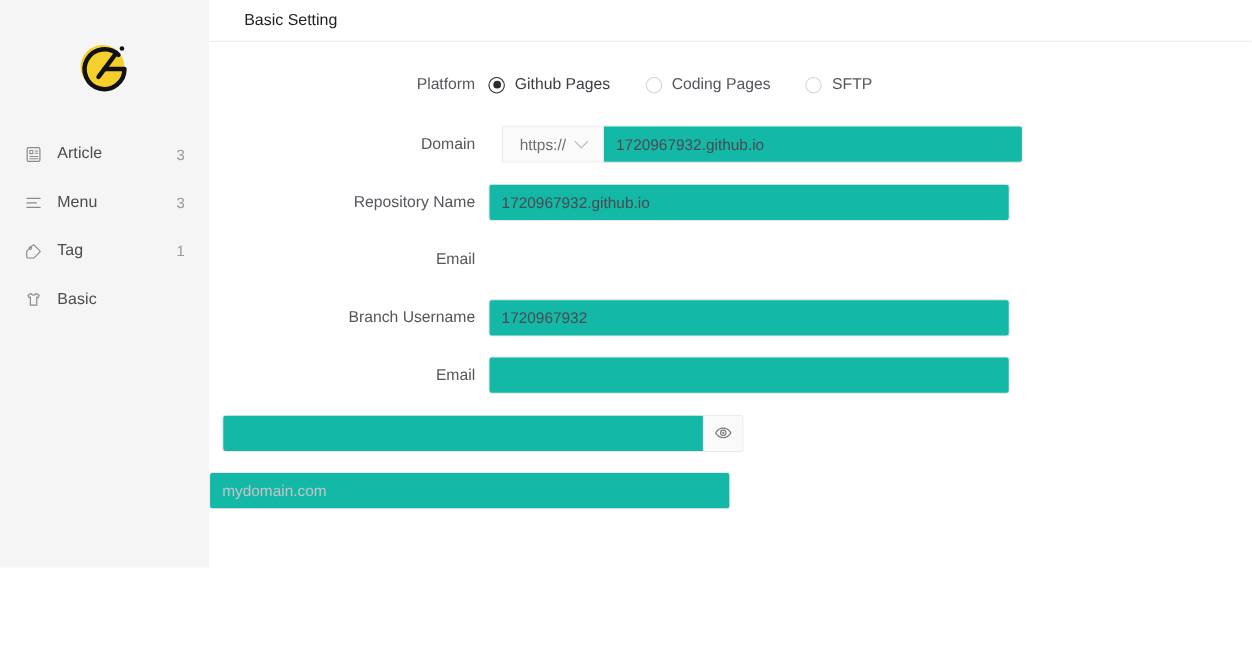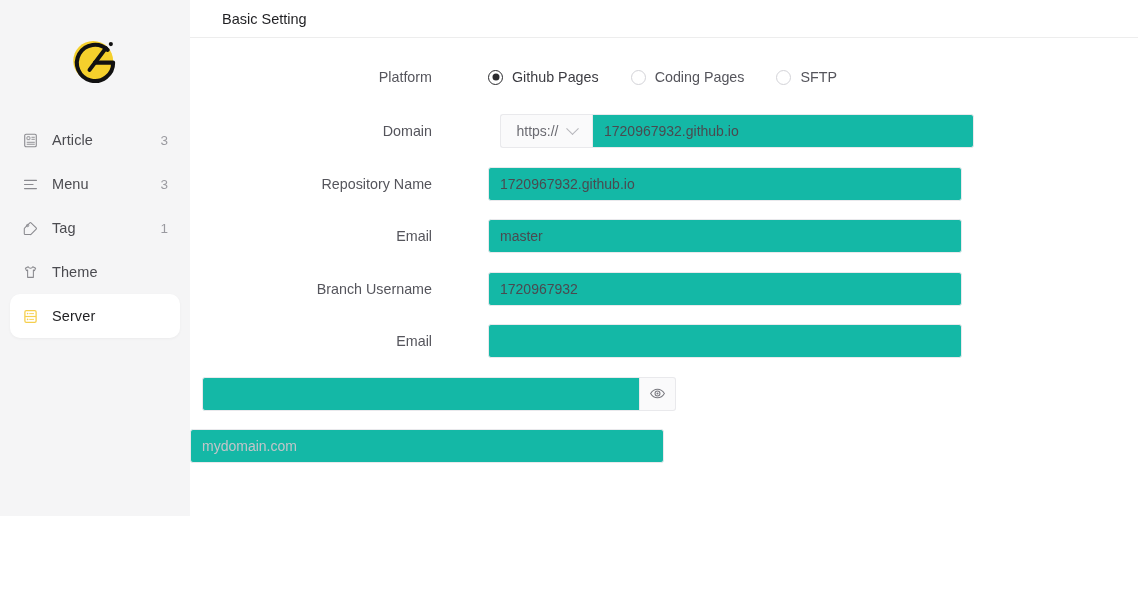--- a/index.html
+++ b/index.html
@@ -106,21 +106,20 @@
   }
 
   .form {
     padding-top: 22px;
   }
   .row {
     display: flex;
     align-items: center;
     margin-bottom: 18.5px;
     height: 34px;
-    gap: 44px;
   }
   .row.platform-row { margin-bottom: 20px; }
   .label {
     width: 254px;
     flex: 0 0 254px;
     text-align: right;
     padding-right: 12px;
     font-size: 14.3px;
     color: #55555c;
     line-height: 34px;
@@ -279,37 +278,24 @@
         <span class="nav-label">Tag</span>
         <span class="nav-count">1</span>
       </div>
 
       <div class="nav-item">
         <span class="nav-icon">
           <svg width="17" height="17" viewBox="0 0 20 20" fill="none">
             <path d="M7.3 3.2 4 5.1l1.3 2.7 1.3-.7v8.6h6.8V7.1l1.3.7L16 5.1l-3.3-1.9c-.6 1.2-1.5 1.8-2.7 1.8s-2.1-.6-2.7-1.8z" stroke="currentColor" stroke-width="1.25" stroke-linejoin="round"></path>
           </svg>
         </span>
-        <span class="nav-label">Theme</span>
+        <span class="nav-label">Basic</span>
         <span class="nav-count"></span>
       </div>
 
-      <div class="nav-item active">
-        <span class="nav-icon">
-          <svg width="17" height="17" viewBox="0 0 20 20" fill="none">
-            <rect x="3.4" y="3.2" width="13.2" height="13.6" rx="1.6" stroke="currentColor" stroke-width="1.5"></rect>
-            <path d="M3.6 10h12.8" stroke="currentColor" stroke-width="1.4"></path>
-            <circle cx="6.6" cy="6.6" r=".95" fill="currentColor"></circle>
-            <circle cx="6.6" cy="13.4" r=".95" fill="currentColor"></circle>
-            <path d="M9 6.6h4.6M9 13.4h4.6" stroke="currentColor" stroke-width="1.1" stroke-linecap="round"></path>
-          </svg>
-        </span>
-        <span class="nav-label">Server</span>
-        <span class="nav-count"></span>
-      </div>
 
     </nav>
   </aside>
 
   <section class="main">
 
     <div class="tabs">
       <div class="tab active">
         <span>Basic Setting</span>
       </div>
@@ -352,23 +338,20 @@
 
       <div class="row">
         <div class="label">Repository Name</div>
         <div class="field">
           <input class="inp" type="text" value="1720967932.github.io" style="">
         </div>
       </div>
 
       <div class="row">
         <div class="label">Email</div>
-        <div class="field">
-          <input class="inp" type="text" value="master" style="">
-        </div>
       </div>
 
       <div class="row">
         <div class="label">Branch Username</div>
         <div class="field">
           <input class="inp" type="text" value="1720967932" style="">
         </div>
       </div>
 
       <div class="row">

